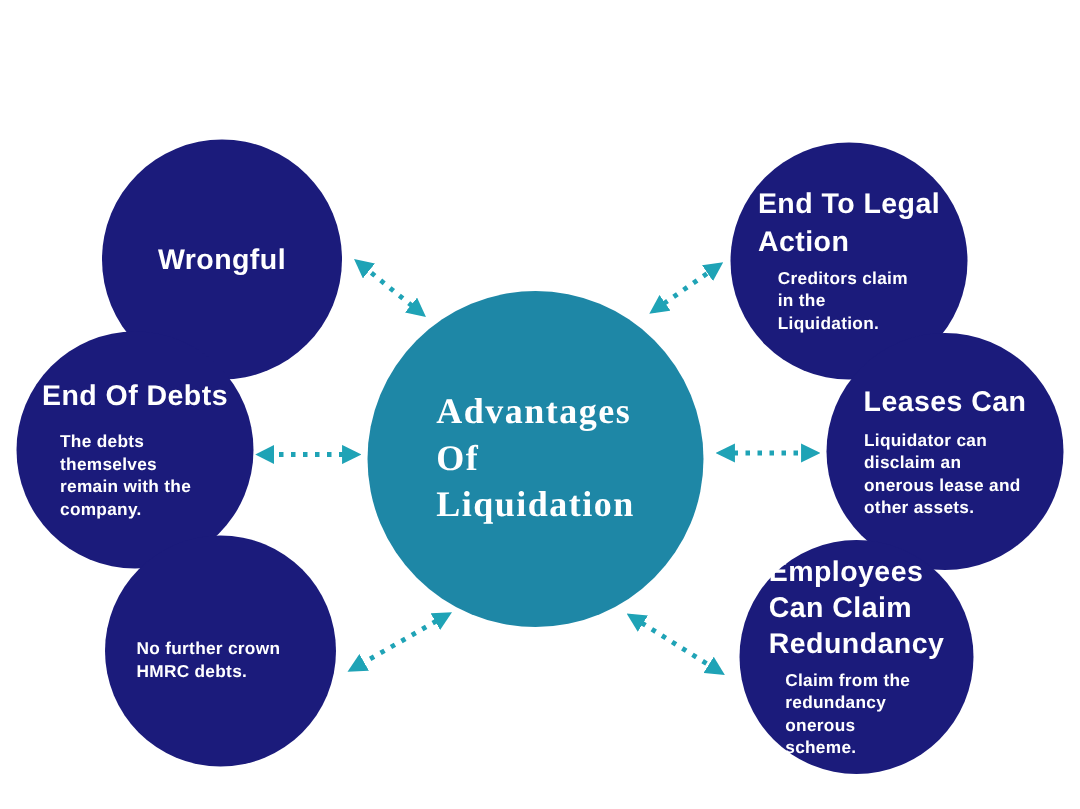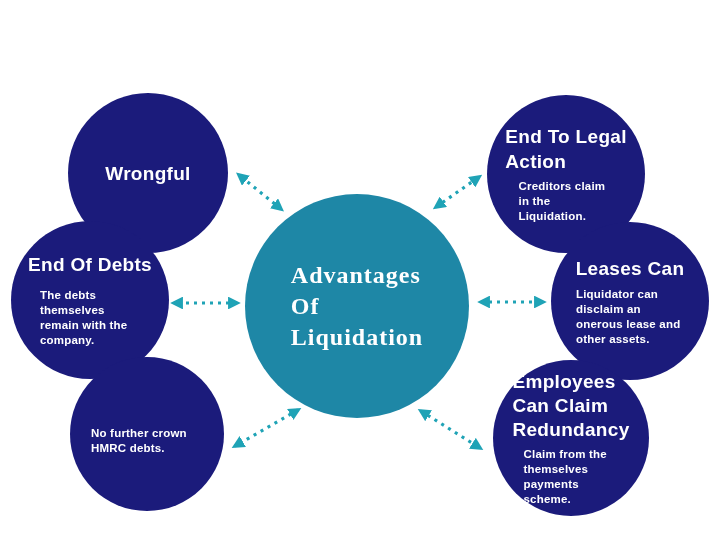--- a/index.html
+++ b/index.html
@@ -147,16 +147,16 @@
       </div>
     <div class="node-body">Liquidator can disclaim an onerous lease and other assets.</div>
   </div>
 
   <div class="node n-employees">
     <div class="node-title">
         <div>Employees</div>
         <div>Can Claim</div>
         <div>Redundancy</div>
       </div>
-    <div class="node-body">Claim from the themselves payments scheme.</div>
+    <div class="node-body">Claim from the redundancy onerous scheme.</div>
   </div>
 
 </div>
 
 </body></html>

